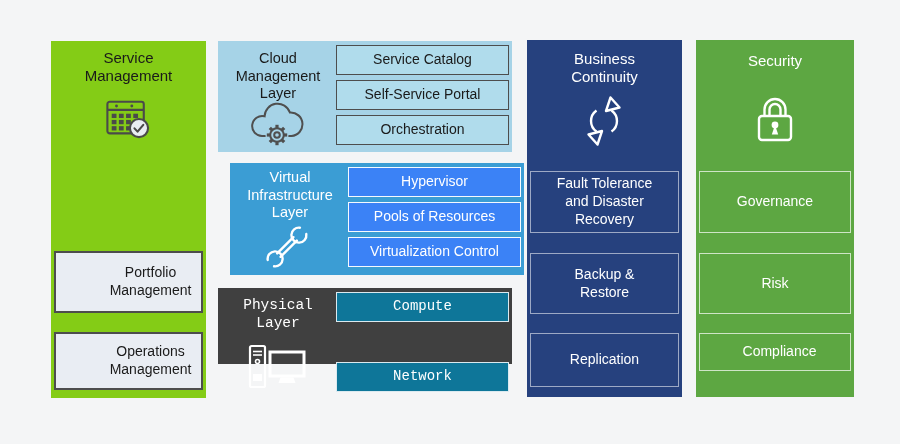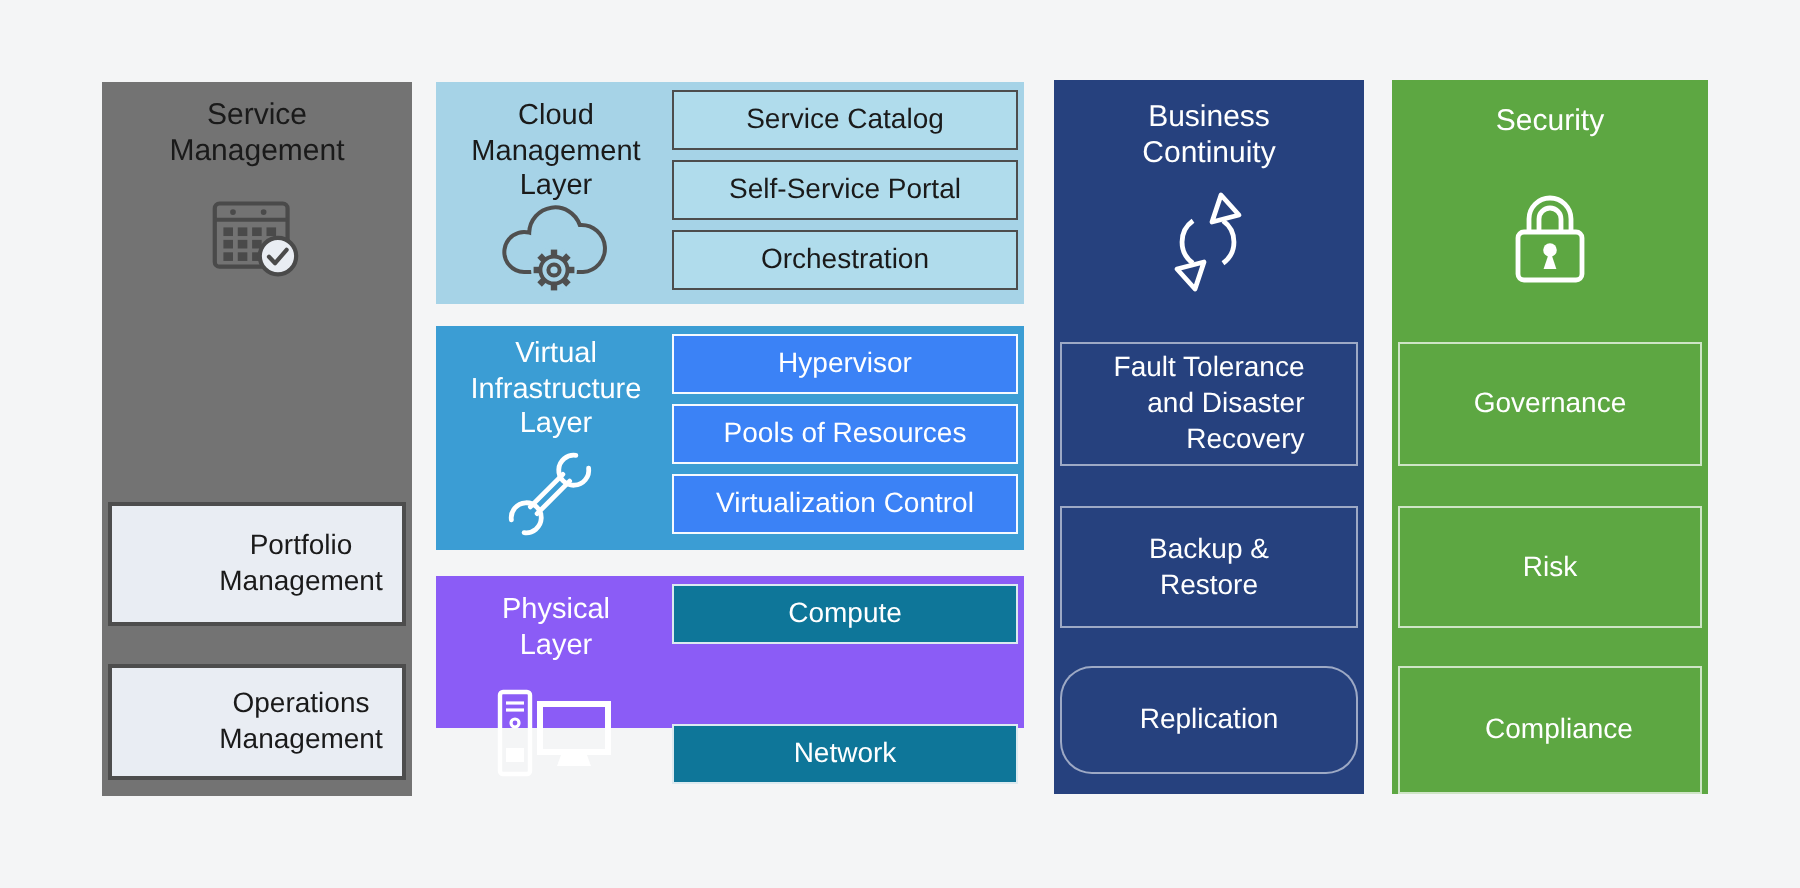--- a/index.html
+++ b/index.html
@@ -14,56 +14,56 @@
   }
   .dark-text{color:#1a1a1a;}
   .light-text{color:#ffffff;}
   .box{
     position:absolute;box-sizing:border-box;display:flex;align-items:center;justify-content:center;
     text-align:center;font-size:14px;line-height:1.28;white-space:pre-line;padding:2px 4px;
   }
   .icon{position:absolute;overflow:visible;}
 
   
-  .col-service{left:51px;top:41px;width:155px;height:357px;background:#737373;}
+  .col-service{left:51px;top:41px;width:155px;height:357px;background:#84cc16;}
   .col-service .ptitle{top:8px;}
   .sbox{left:3px;width:149px;border:2px solid #4d4d4d;background:#e9edf3;color:#1a1a1a;padding-left:48px;}
   .sbox.b0{top:210px;height:62px;}
   .sbox.b1{top:291px;height:58px;}
 
   
   .col2{left:218px;width:294px;}
   .cloud-panel{top:41px;height:111px;background:#a6d3e7;}
-  .virtual-panel{top:163px;height:112px;background:#3b9dd4;}
-  .physical-panel{top:288px;height:76px;background:#8b5cf6;}
+  .virtual-panel{top:163px;height:112px;background:#3b9dd4;margin-left:12px;}
+  .physical-panel{top:288px;height:76px;background:#404040;font-family:Liberation Mono, monospace;}
   .col2 .ptitle{width:120px;left:0;font-size:14.5px;}
   .cloud-panel .ptitle{top:9px;}
   .virtual-panel .ptitle{top:6px;}
   .physical-panel .ptitle{top:9px;}
   .lbox{left:118px;width:173px;height:30px;}
   .lbox.r0{top:4px;} .lbox.r1{top:39px;} .lbox.r2{top:74px;}
   .cloud-panel .lbox{border:1.5px solid #4d4d4d;background:#b0dcec;color:#1a1a1a;}
   .virtual-panel .lbox{border:1.5px solid rgba(255,255,255,0.95);background:#3b82f6;color:#fff;}
   .physical-panel .lbox{border:1.5px solid rgba(255,255,255,0.85);background:#0e7699;color:#fff;}
 
   
   .col-bc{left:527px;top:40px;width:155px;height:357px;background:#26417e;padding-left:42px;}
   .col-bc .ptitle{top:10px;}
   .bcbox{left:3px;width:149px;border:1.5px solid rgba(255,255,255,0.55);background:#26417e;color:#fff;}
-  .bcbox.b0{top:131px;height:62px;text-align:right;}
+  .bcbox.b0{top:131px;height:62px;}
   .bcbox.b1{top:213px;height:61px;}
-  .bcbox.b2{top:293px;height:54px;border-radius:16px;}
+  .bcbox.b2{top:293px;height:54px;}
 
   
   .col-sec{left:696px;top:40px;width:158px;height:357px;background:#5da742;}
   .col-sec .ptitle{top:12px;}
   .secbox{left:3px;width:152px;border:1.5px solid rgba(255,255,255,0.7);background:#5da742;color:#fff;}
   .secbox.b0{top:131px;height:62px;}
   .secbox.b1{top:213px;height:61px;}
-  .secbox.b2{top:293px;height:64px;padding-left:13px;}
+  .secbox.b2{top:293px;height:38px;padding-left:13px;}
 
   
   .cal-icon{left:53px;top:55px;}
   .cloudgear-icon{left:27px;top:54px;}
   .wrench-icon{left:31px;top:56px;}
   .computer-icon{left:28px;top:56px;}
   .sync-icon{left:47px;top:52px;}
   .lock-icon{left:55px;top:52px;}
 </style>
 </head>

